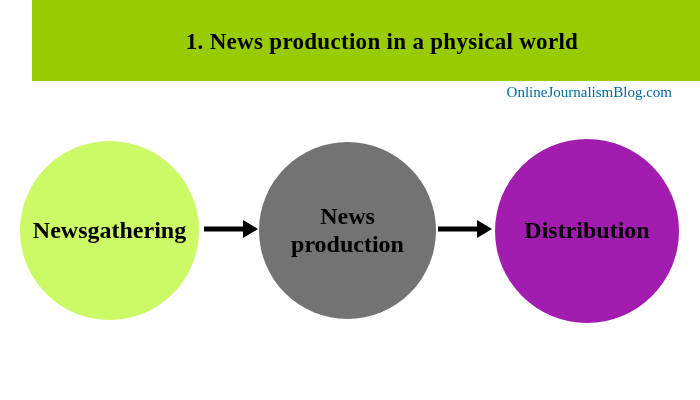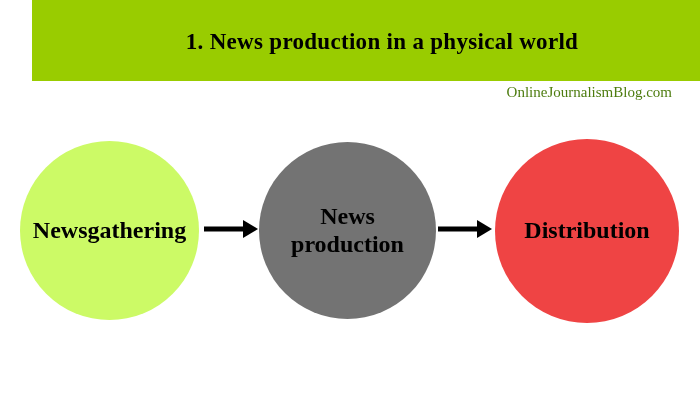--- a/index.html
+++ b/index.html
@@ -30,21 +30,21 @@
     font-weight: bold;
     color: #000000;
     letter-spacing: 0.3px;
     margin-top: 2px;
   }
   .credit {
     position: absolute;
     top: 84px;
     right: 28px;
     font-size: 15px;
-    color: #4d7c0f;
+    color: #0369a1;
   }
   .node {
     position: absolute;
     border-radius: 50%;
     display: flex;
     align-items: center;
     justify-content: center;
   }
   .node-label {
     width: 100%;
@@ -118,15 +118,15 @@
 production</div>
 </div>
 
 <div class="arrow arrow-2" style="color: rgb(0, 0, 0);">
   <svg viewBox="0 0 60 32" xmlns="http://www.w3.org/2000/svg">
     <line x1="5" y1="16" x2="46" y2="16" stroke="currentColor" stroke-width="5"></line>
     <polygon points="44,7 59,16 44,25" fill="currentColor"></polygon>
   </svg>
 </div>
 
-<div class="node node-distribution" style="background: #ef4444;">
+<div class="node node-distribution" style="background: #a21caf;">
   <div class="node-label">Distribution</div>
 </div>
 
 </body></html>

